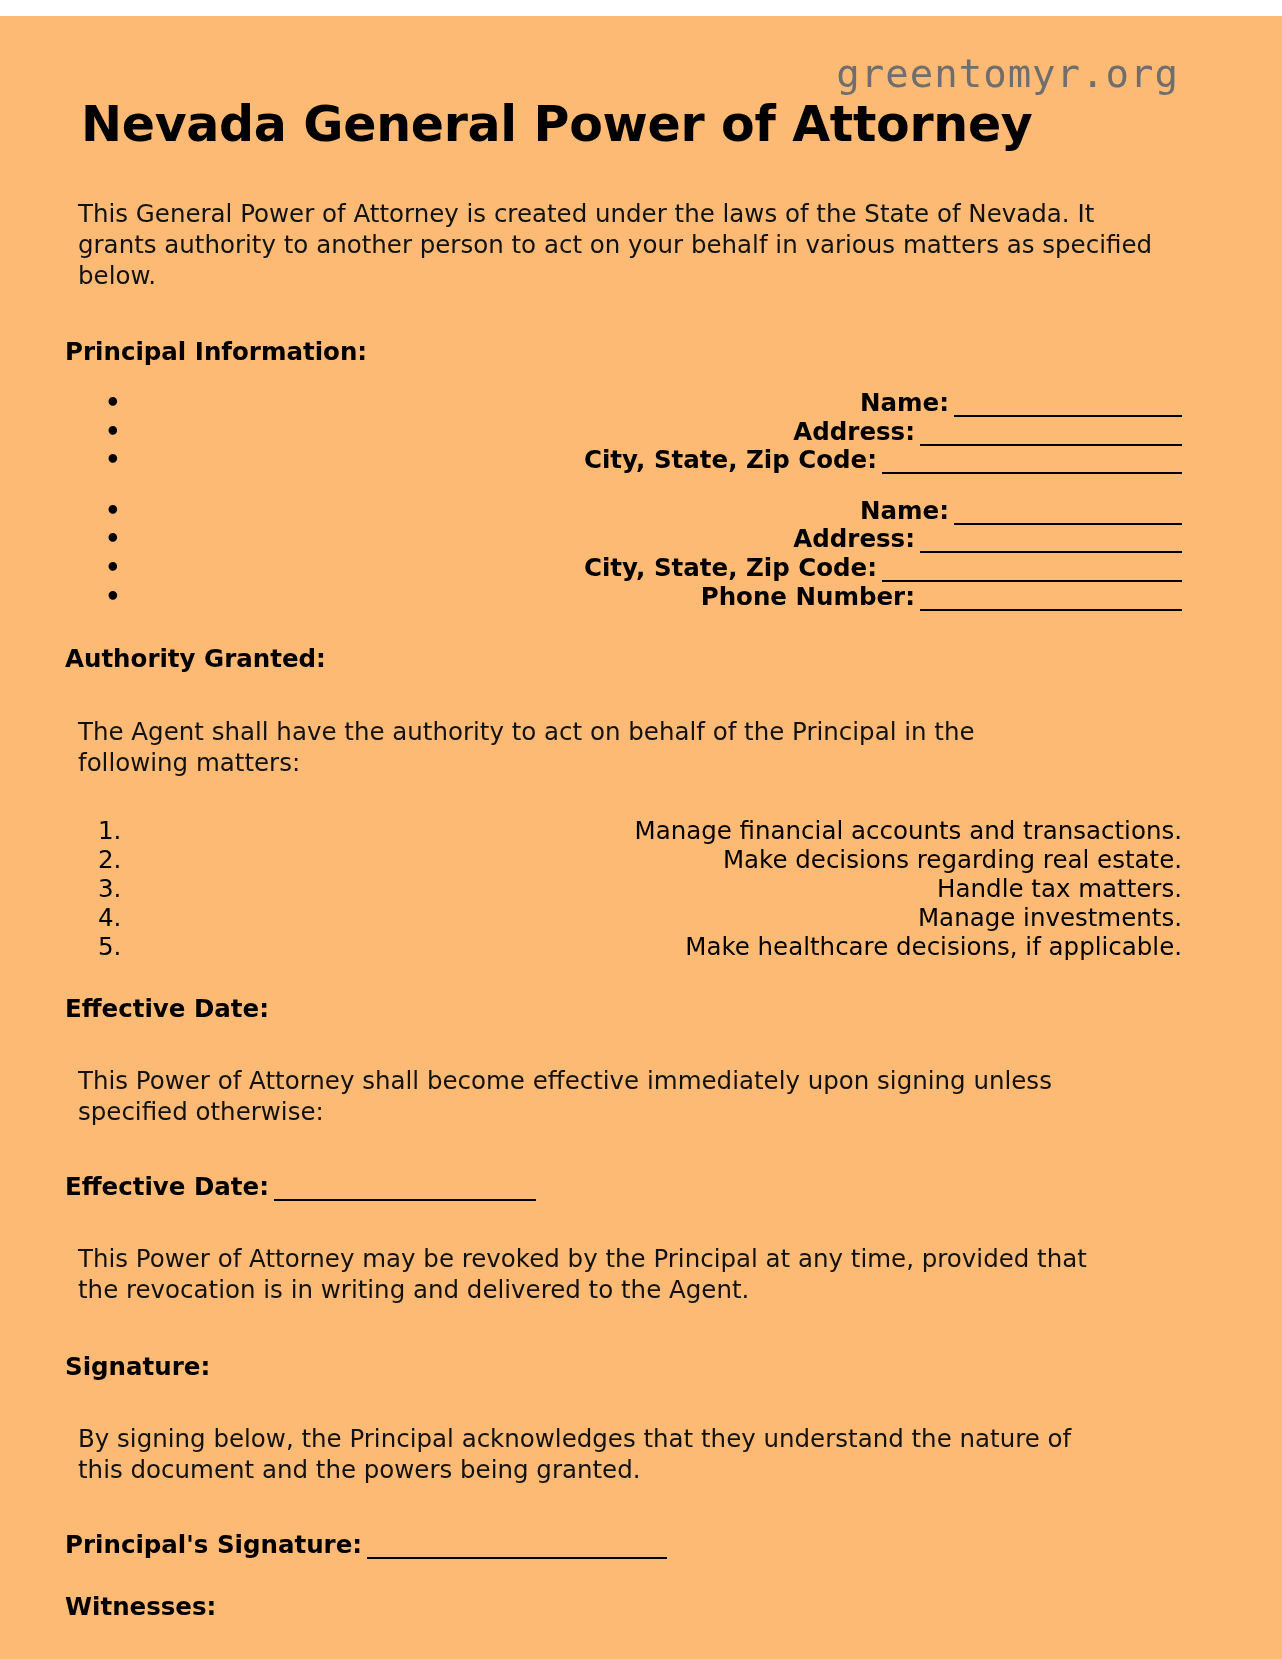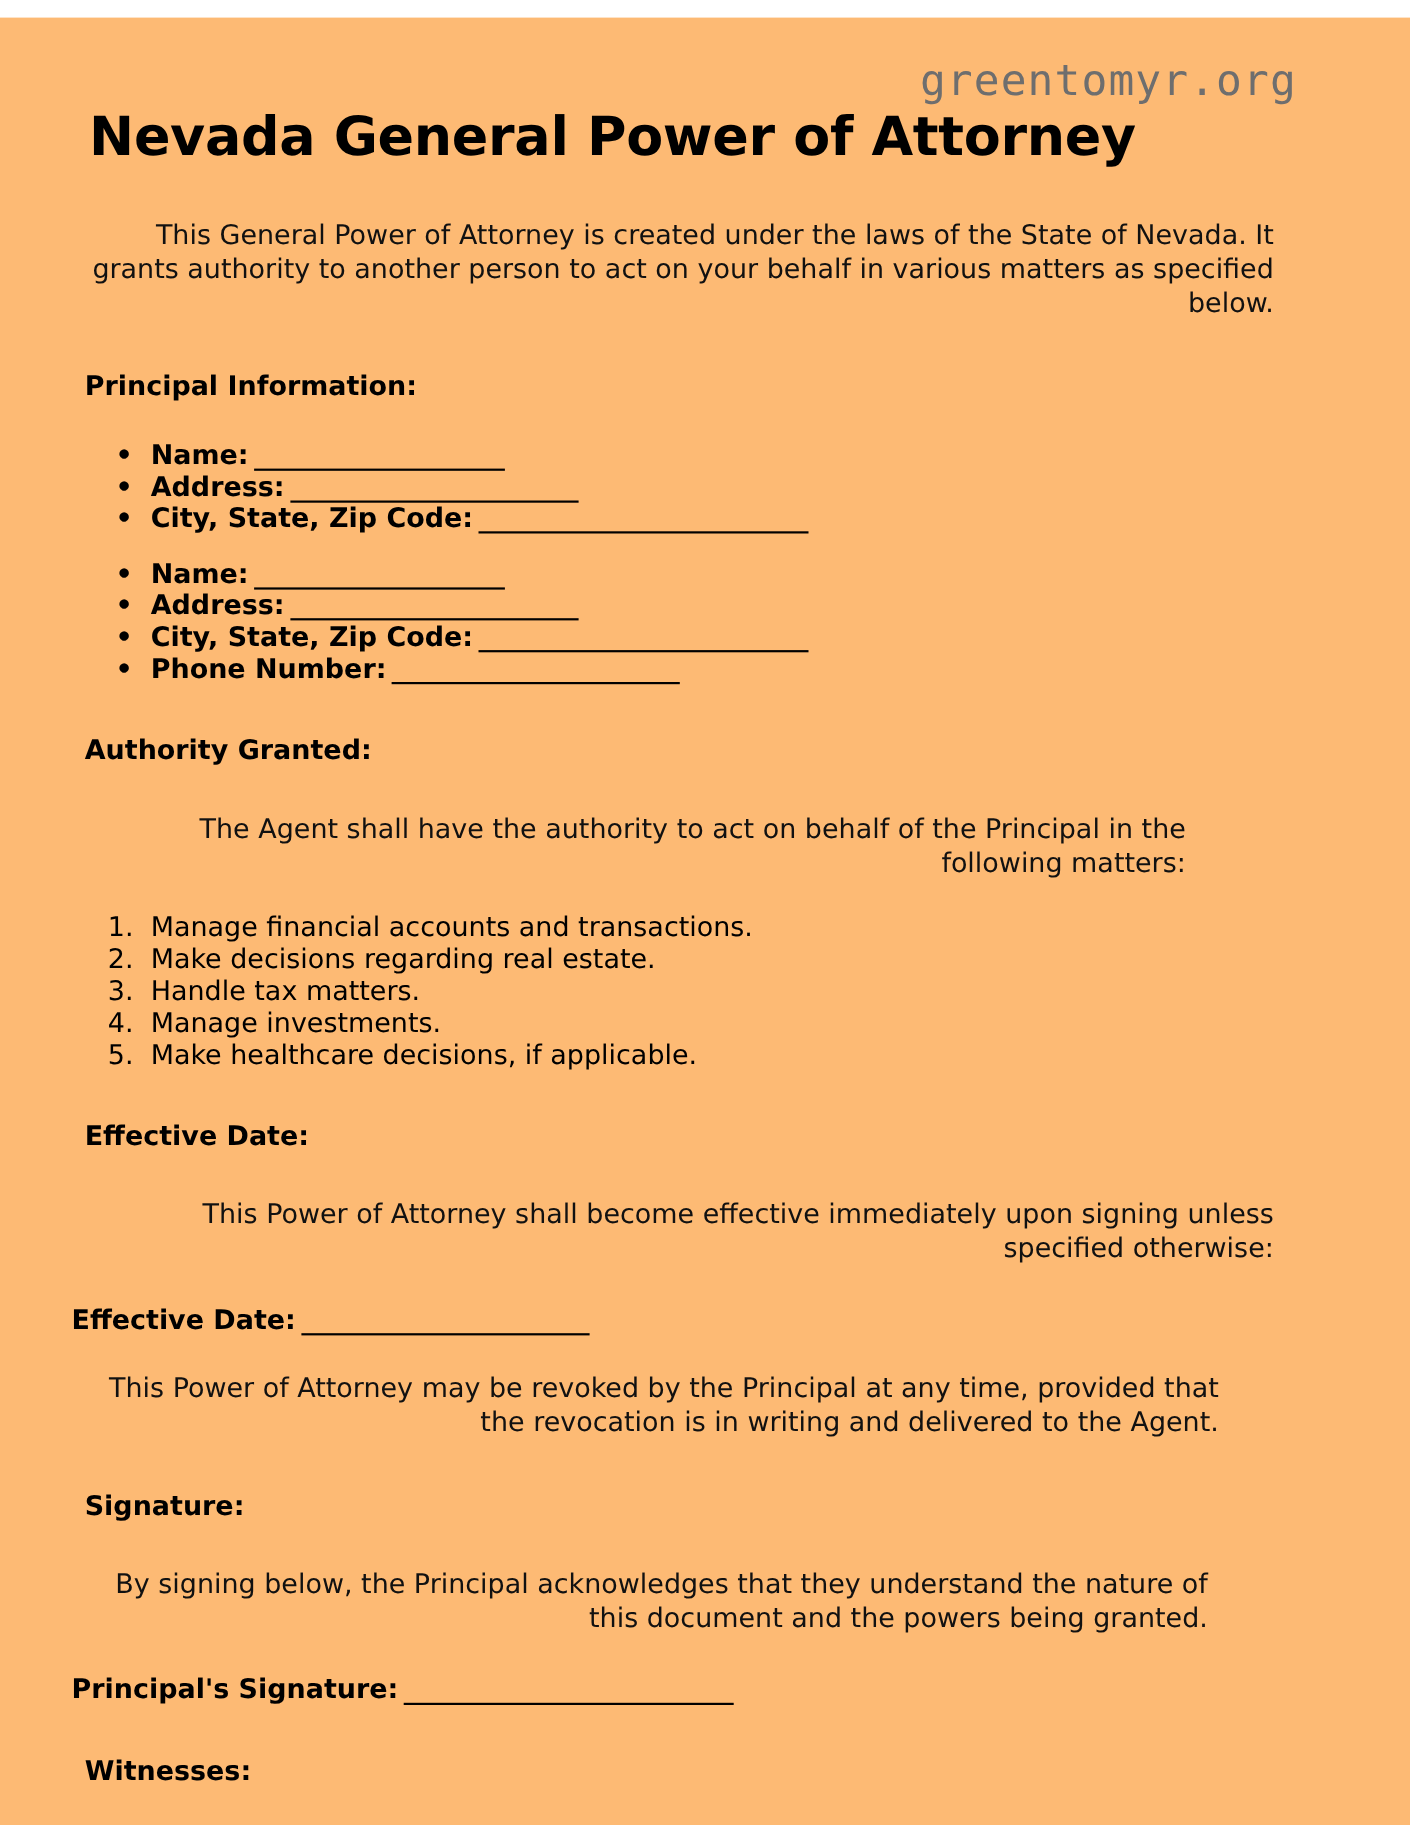--- a/index.html
+++ b/index.html
@@ -41,44 +41,44 @@
     margin: 16px;
     padding-top: 82px;
     font-size: 49px;
     font-weight: bold;
     letter-spacing: -0.3px;
     line-height: 1.12;
     color: #000;
   }
 
   p.para {
-    margin: 3px;
+    margin: 13px;
     padding-top: 30px;
     font-size: 24.5px;
     line-height: 1.26;
     color: #111;
     max-width: 1090px;
-    text-align: right;
   }
 
   h2.section {
-    margin: 12px;
+    margin: 0;
     padding-top: 33px;
     font-size: 24.5px;
     font-weight: bold;
     line-height: 1.2;
     color: #000;
   }
 
   ul.bullets, ol.numbers {
     margin: 0;
     padding-top: 22px;
     padding-bottom: 0;
     padding-left: 0;
     list-style: none;
+    text-align: right;
   }
 
   ul.bullets li {
     font-size: 24.5px;
     font-weight: bold;
     line-height: 1.17;
     padding-left: 72px;
     position: relative;
     white-space: nowrap;
   }

